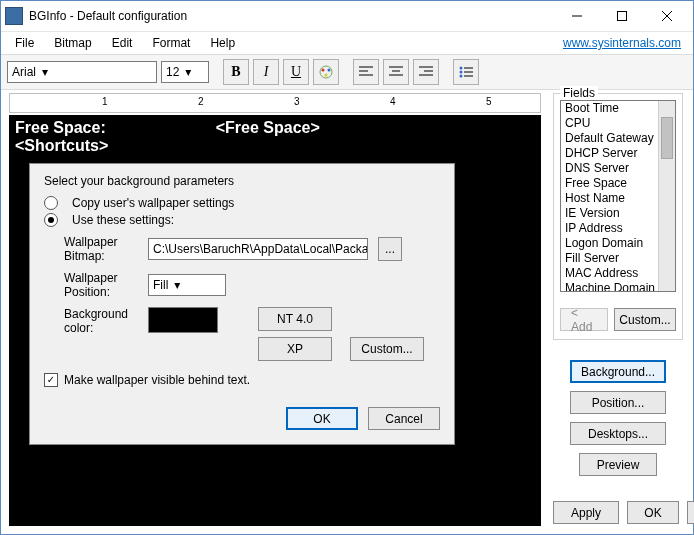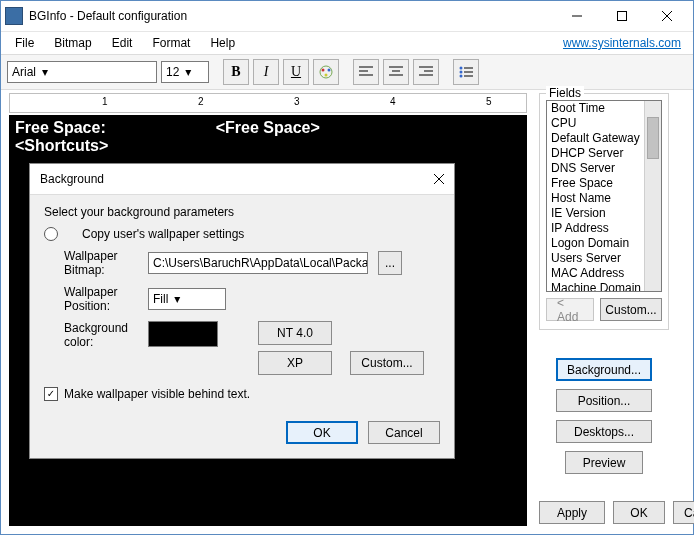--- a/index.html
+++ b/index.html
@@ -15,41 +15,41 @@
   .toolbar{height:30px;display:flex;align-items:center;padding:2px 6px;gap:4px;border-top:1px solid #dcdcdc;border-bottom:1px solid #dcdcdc;background:#f5f5f5}
   .combo{height:22px;border:1px solid #7a7a7a;background:#fff;display:flex;align-items:center;padding:8px 4px;box-sizing:border-box}
   .combo .arrow{margin-left:6px}
   .tbtn{width:24px;height:24px;border:1px solid #b0b0b0;background:#f0f0f0;display:flex;align-items:center;justify-content:center;font-family:"Times New Roman",serif;font-size:14px}
   .content{position:absolute;top:86px;left:0;right:0;bottom:0;display:flex}
   .editor-area{flex:1;padding:6px 8px 8px 8px;display:flex;flex-direction:column;min-width:0}
   .ruler{height:18px;border:1px solid #bfbfbf;background:#fff;position:relative;margin-bottom:2px;font-size:10px;overflow:hidden}
   .ruler span{position:absolute;top:2px}
   .editor{flex:1;background:#000;color:#fff;font-family:Arial,sans-serif;font-size:16px;font-weight:bold;padding:4px 6px;box-sizing:border-box;position:relative;overflow:hidden}
   .editor .line{white-space:pre}
-  .side{width:130px;padding:6px 24px 10px 4px;display:flex;flex-direction:column;gap:14px}
+  .side{width:130px;padding:6px 10px 10px 4px;display:flex;flex-direction:column;gap:6px}
   .fields-grp{border:1px solid #d0d0d0;padding:6px 6px 8px 6px;position:relative}
   .fields-grp .legend{position:absolute;top:-8px;left:6px;background:#fff;padding:0 3px;font-size:12px}
   .fields-list{height:190px;border:1px solid #7a7a7a;background:#fff;overflow:hidden;position:relative}
   .fields-list .inner{position:absolute;inset:0 16px 0 0;overflow:hidden}
   .fields-list .item{padding:0 4px;line-height:15px;white-space:nowrap}
   .fields-list .vsb{position:absolute;top:0;right:0;bottom:0;width:16px;background:#e9e9e9;border-left:1px solid #cfcfcf}
   .fields-list .vsb .thumb{position:absolute;left:2px;right:2px;top:16px;height:40px;background:#c2c2c2;border:1px solid #a7a7a7}
-  .btnrow{display:flex;gap:6px;margin-top:6px;justify-content:flex-end}
+  .btnrow{display:flex;gap:6px;margin-top:16px;justify-content:flex-end}
   .btn{height:23px;min-width:66px;padding:0 10px;border:1px solid #8a8a8a;background:#e9e9e9;display:inline-flex;align-items:center;justify-content:center;box-sizing:border-box}
   .btn.disabled{color:#8a8a8a;border-color:#c6c6c6;background:#f1f1f1}
   .btn.primary{border:2px solid #0067c0;background:#e7f1fb}
   .side-btns{display:flex;flex-direction:column;align-items:center;gap:8px;margin-top:14px}
   .side .lower{margin-top:auto;display:flex;flex-direction:row;gap:8px;align-items:center}
   
   .dialog{position:absolute;left:28px;top:162px;width:424px;border:1px solid #888;background:#f0f0f0;box-shadow:6px 6px 18px rgba(0,0,0,.25)}
   .dlg-title{height:30px;background:#fff;display:flex;align-items:center;padding:0 10px;border-bottom:1px solid #ddd}
   .dlg-title .t{flex:1}
   .dlg-body{padding:10px 14px 12px 14px}
   .dlg-body .intro{margin-bottom:8px}
-  .radio-row{display:flex;align-items:center;gap:24px;margin:3px 0}
+  .radio-row{display:flex;align-items:center;gap:14px;margin:3px 0}
   .radio{width:12px;height:12px;border:1px solid #555;border-radius:50%;display:inline-flex;align-items:center;justify-content:center;background:#fff}
   .radio.sel::after{content:"";width:6px;height:6px;background:#000;border-radius:50%}
   .sub{margin-left:20px;margin-top:6px}
   .form-row{display:flex;align-items:center;gap:10px;margin:8px 0}
   .form-row .lbl{width:74px}
   .txt{height:20px;border:1px solid #7a7a7a;background:#fff;padding:0 4px;display:flex;align-items:center;overflow:hidden;white-space:nowrap}
   .browse{width:22px;height:22px;border:1px solid #8a8a8a;background:#e9e9e9;display:flex;align-items:center;justify-content:center}
   .color-swatch{width:68px;height:24px;background:#000;border:1px solid #7a7a7a}
   .smallbtn{height:22px;min-width:56px;border:1px solid #8a8a8a;background:#e9e9e9;display:inline-flex;align-items:center;justify-content:center;padding:0 8px}
   .chk-row{display:flex;align-items:center;gap:6px;margin-top:12px}
@@ -172,21 +172,21 @@
             <div class="item">Boot Time</div>
             <div class="item">CPU</div>
             <div class="item">Default Gateway</div>
             <div class="item">DHCP Server</div>
             <div class="item">DNS Server</div>
             <div class="item">Free Space</div>
             <div class="item">Host Name</div>
             <div class="item">IE Version</div>
             <div class="item">IP Address</div>
             <div class="item">Logon Domain</div>
-            <div class="item">Users Server</div>
+            <div class="item">Fill Server</div>
             <div class="item">MAC Address</div>
             <div class="item">Machine Domain</div>
 
           </div>
           <div class="vsb">
               <div class="thumb"></div>
             </div>
         </div>
         <div class="btnrow">
           <div class="btn disabled" style="min-width:48px">&lt; Add</div>
@@ -205,34 +205,30 @@
         <div class="btn" style="width:96px">Apply</div>
         <div style="display:flex;gap:8px">
           <div class="btn" style="min-width:52px">OK</div>
           <div class="btn" style="min-width:52px">Cancel</div>
         </div>
       </div>
     </div>
   </div>
 
   <div class="dialog">
-    <div class="dlg-title">
-      <div class="t">Background</div>
-      <div>
-        <svg width="10" height="10">
-            <path d="M0 0 L10 10 M10 0 L0 10" stroke="#000"></path>
-          </svg>
-      </div>
-    </div>
     <div class="dlg-body">
       <div class="intro">Select your background parameters</div>
 
       <div class="radio-row">
         <span class="radio"></span>
         <span>Copy user's wallpaper settings</span>
+      </div>
+      <div class="radio-row">
+        <span class="radio sel"></span>
+        <span>Use these settings:</span>
       </div>
 
       <div class="sub">
         <div class="form-row">
           <div class="lbl">Wallpaper Bitmap:</div>
           <div class="txt" style="width:210px">C:\Users\BaruchR\AppData\Local\Packages</div>
           <div class="browse">...</div>
         </div>
         <div class="form-row">
           <div class="lbl">Wallpaper Position:</div>

